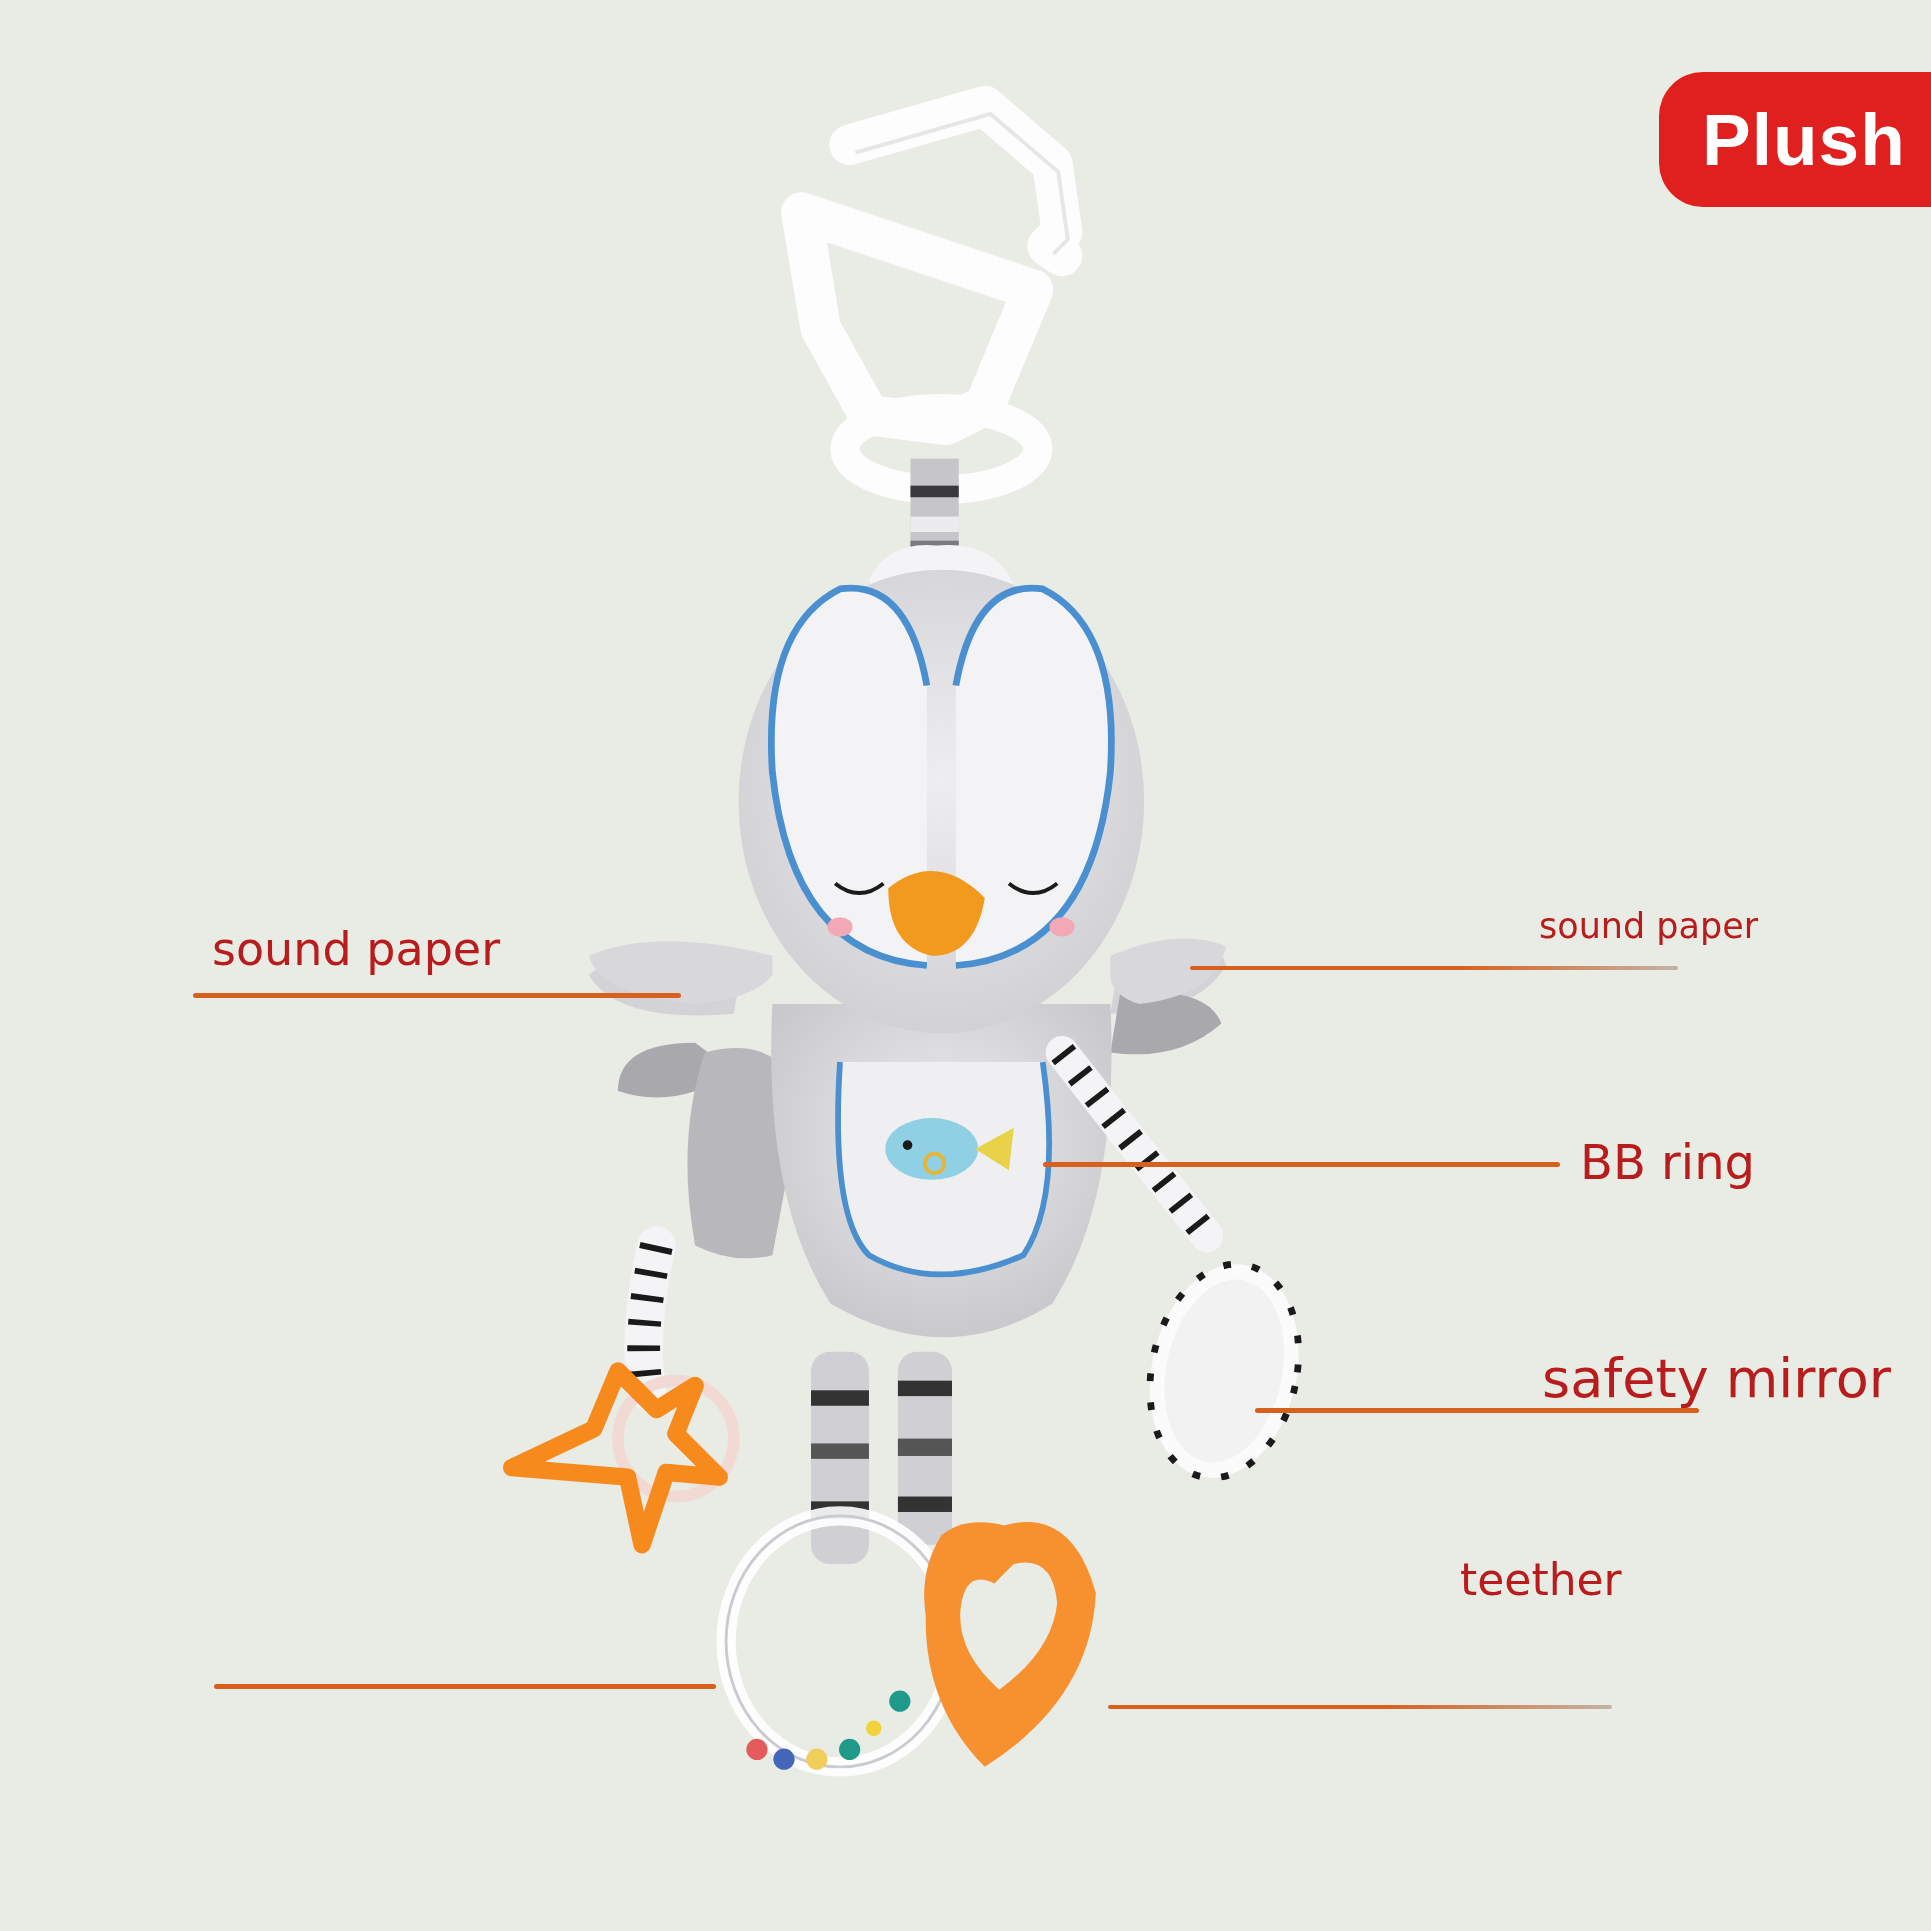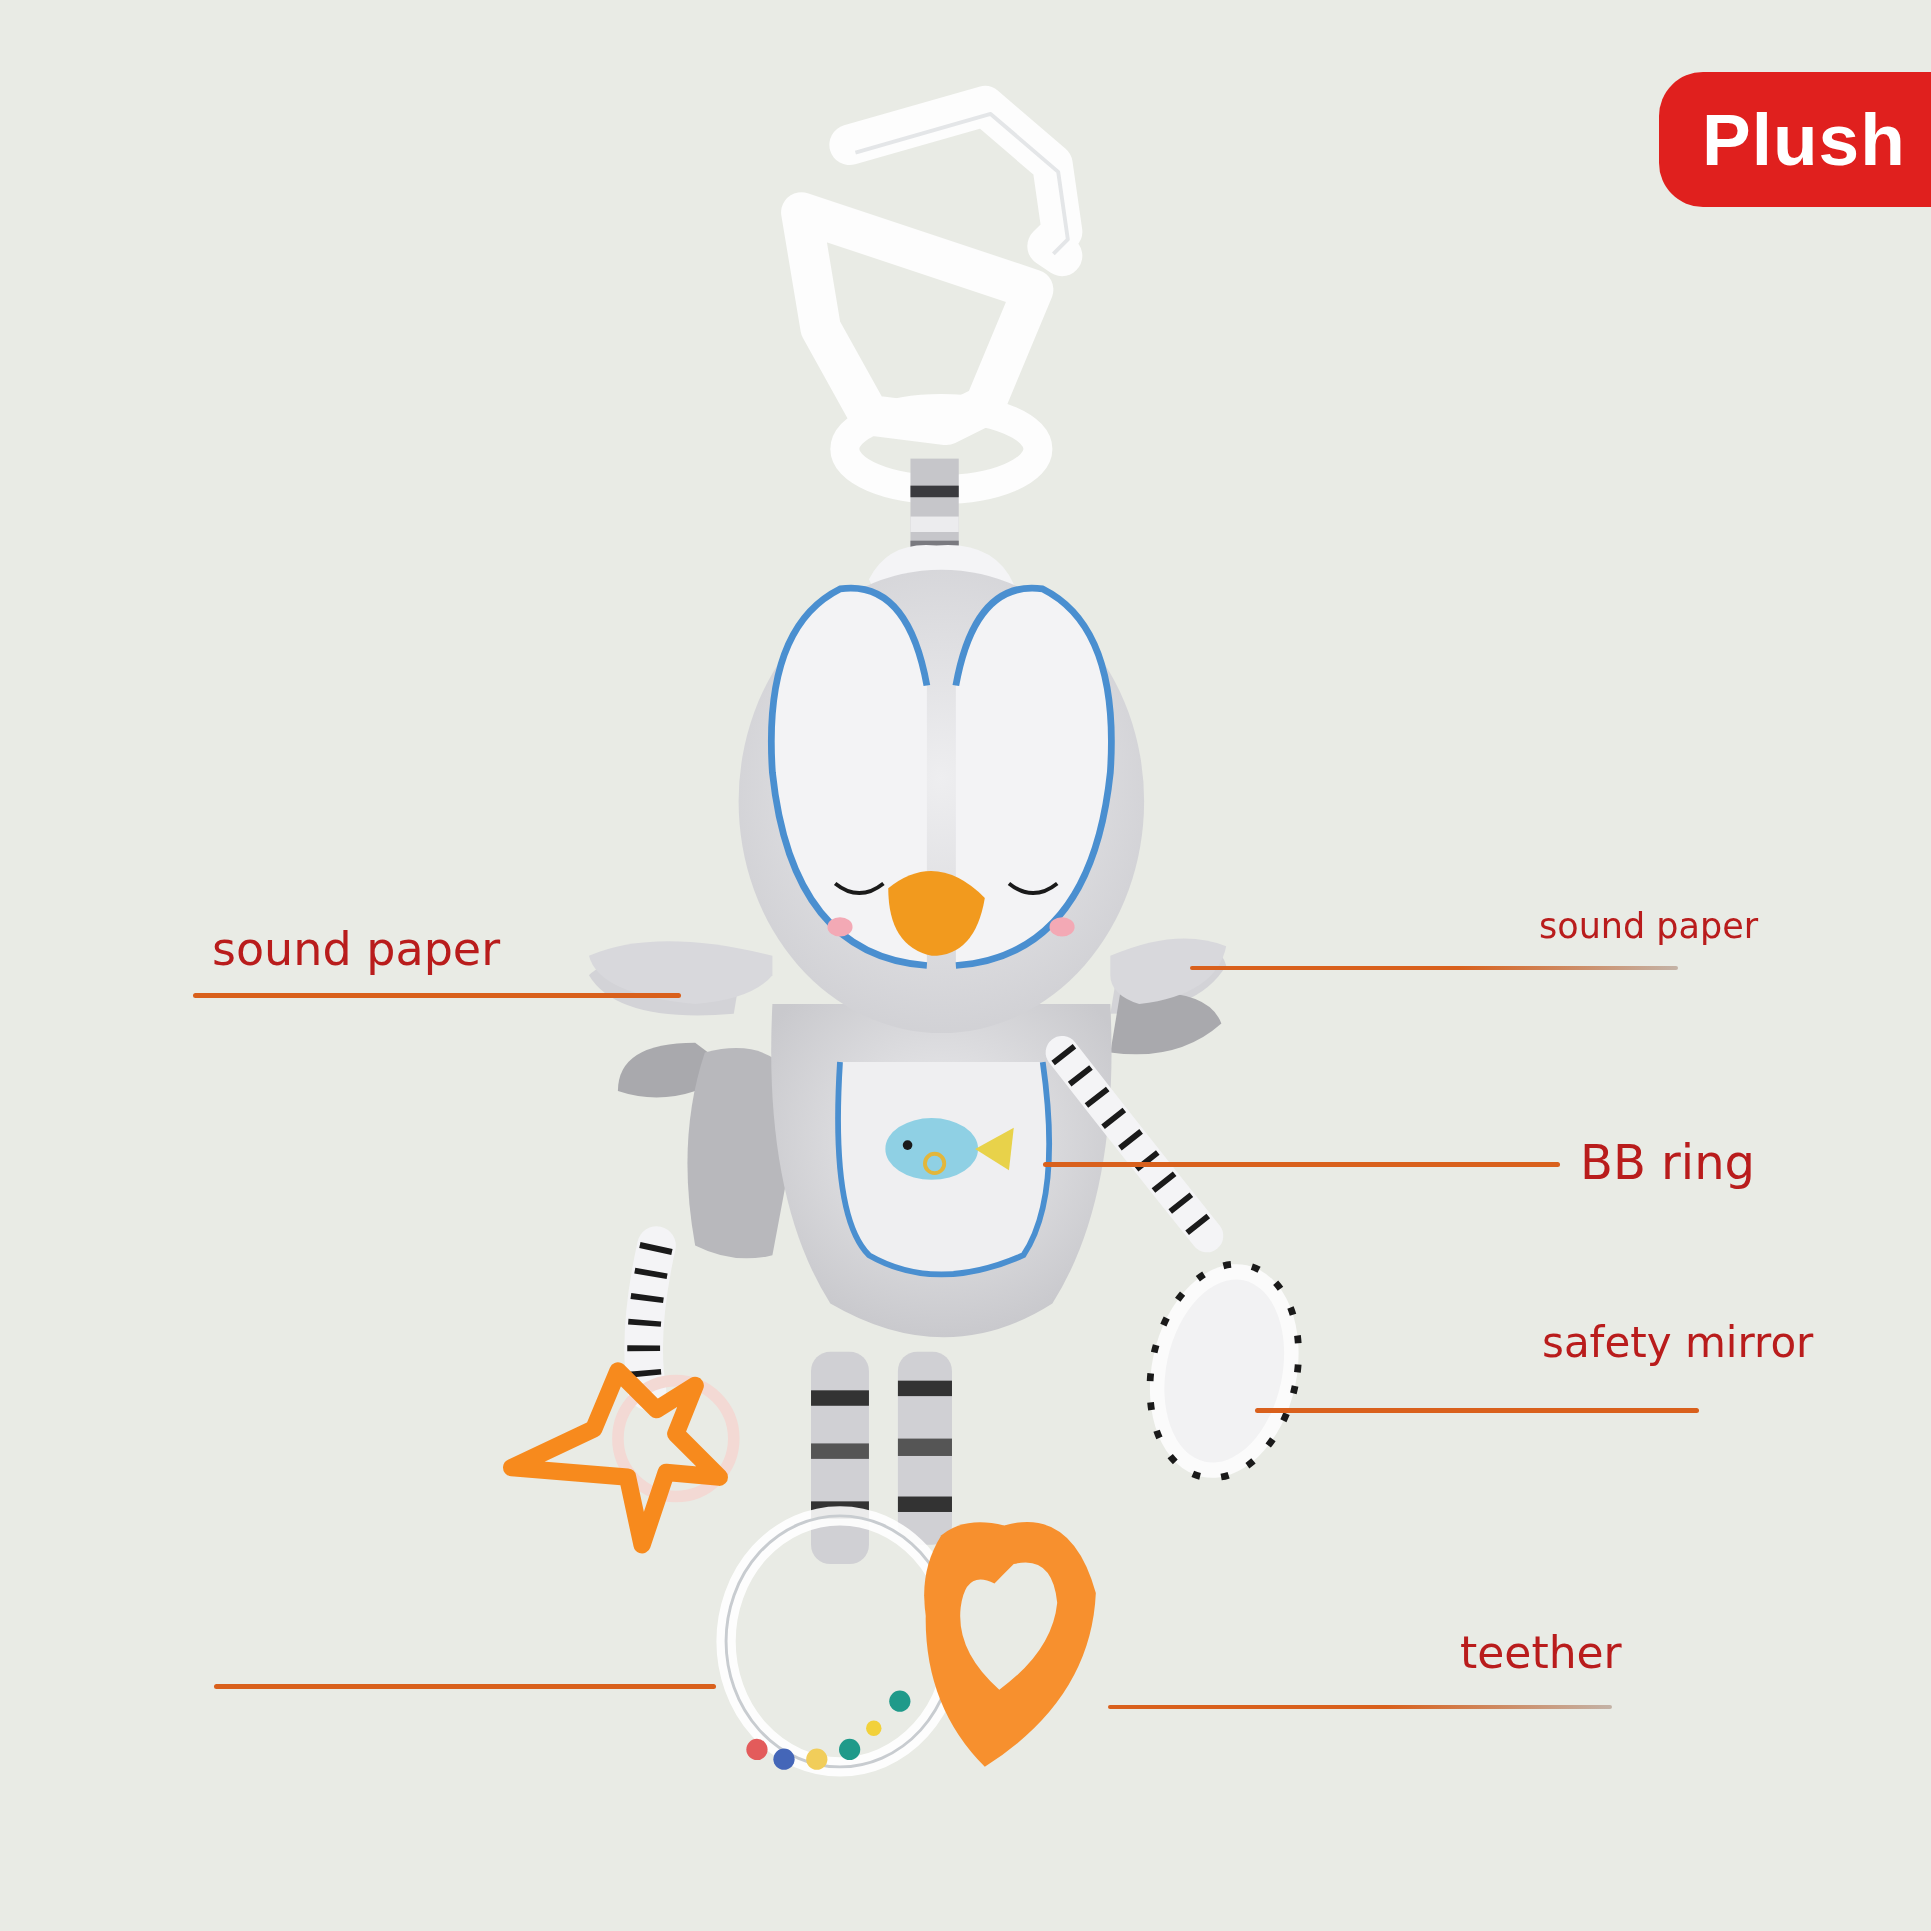--- a/index.html
+++ b/index.html
@@ -148,22 +148,22 @@
 
   <div class="label" style="left:212px; top:922px; font-size:46px;">sound paper</div>
   <div class="leader" style="left:193px; top:993px; width:488px;"></div>
 
   <div class="label" style="left:1539px; top:906px; font-size:35px;">sound paper</div>
   <div class="leader fade-r" style="left:1190px; top:966px; width:488px;"></div>
 
   <div class="label" style="left:1580px; top:1134px; font-size:48px;">BB ring</div>
   <div class="leader" style="left:1043px; top:1162px; width:517px;"></div>
 
-  <div class="label" style="left:1542px; top:1318px; font-size:42px;">safety mirror</div>
+  <div class="label" style="left:1542px; top:1347px; font-size:54px;">safety mirror</div>
   <div class="leader" style="left:1255px; top:1408px; width:444px;"></div>
 
   <div class="leader" style="left:214px; top:1684px; width:502px;"></div>
 
-  <div class="label" style="left:1460px; top:1627px; font-size:44px;">teether</div>
+  <div class="label" style="left:1460px; top:1554px; font-size:44px;">teether</div>
   <div class="leader fade-r" style="left:1108px; top:1705px; width:504px;"></div>
 
 </div>
 
 
 </body></html>

